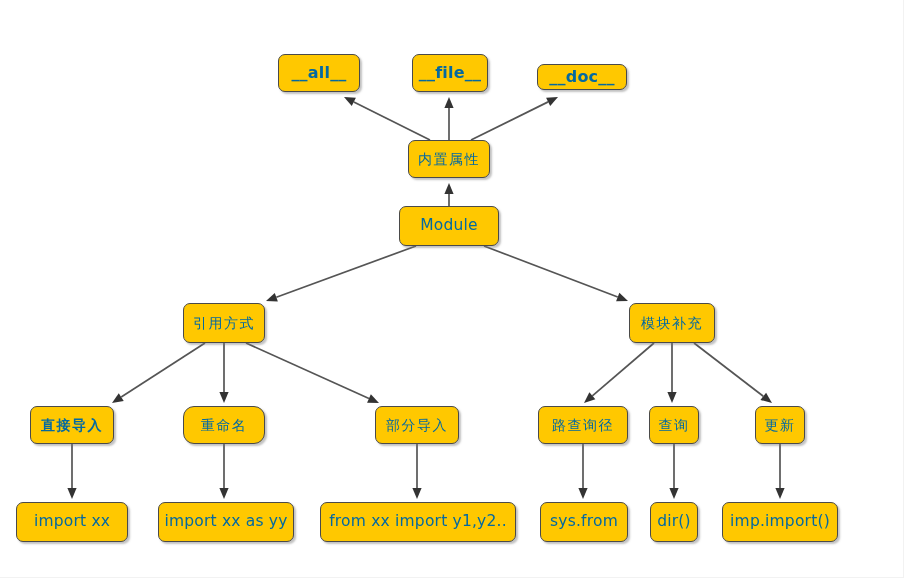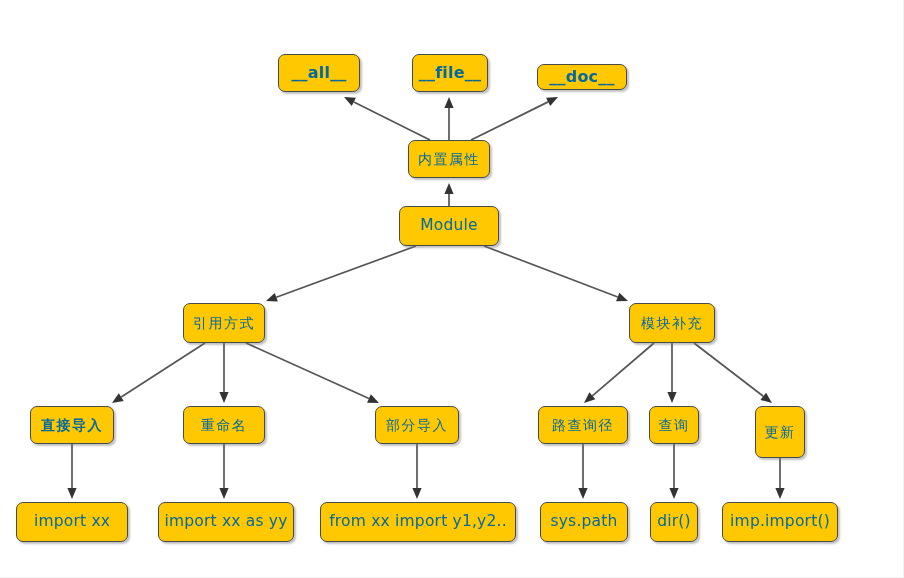--- a/index.html
+++ b/index.html
@@ -158,27 +158,27 @@
     </svg>
   <div id="node-layer">
       <div class="node dunder" style="left: 278px; top: 54px; width: 82px; height: 38px;">__all__</div>
       <div class="node dunder" style="left: 412px; top: 54px; width: 76px; height: 38px;">__file__</div>
       <div class="node dunder" style="left: 537px; top: 64px; width: 90px; height: 26px;">__doc__</div>
       <div class="node cjk" style="left: 408px; top: 140px; width: 82px; height: 38px;">内置属性</div>
       <div class="node code" style="left: 399px; top: 206px; width: 100px; height: 40px;">Module</div>
       <div class="node cjk" style="left: 183px; top: 303px; width: 82px; height: 40px;">引用方式</div>
       <div class="node cjk" style="left: 629px; top: 303px; width: 86px; height: 40px;">模块补充</div>
       <div class="node cjk" style="left: 30px; top: 406px; width: 84px; height: 38px; font-weight: bold;">直接导入</div>
-      <div class="node cjk" style="left: 183px; top: 406px; width: 82px; height: 38px;">重命名</div>
+      <div class="node cjk" style="left: 183px; top: 406px; width: 82px; height: 38px; border-radius: 11px;">重命名</div>
       <div class="node cjk" style="left: 375px; top: 406px; width: 84px; height: 38px;">部分导入</div>
       <div class="node cjk" style="left: 538px; top: 406px; width: 90px; height: 38px;">路查询径</div>
       <div class="node cjk" style="left: 649px; top: 406px; width: 50px; height: 38px;">查询</div>
-      <div class="node cjk" style="left: 755px; top: 406px; width: 50px; height: 52px;">更新</div>
+      <div class="node cjk" style="left: 755px; top: 406px; width: 50px; height: 38px;">更新</div>
       <div class="node code" style="left: 16px; top: 502px; width: 112px; height: 40px;">import xx</div>
       <div class="node code" style="left: 158px; top: 502px; width: 136px; height: 40px;">import xx as yy</div>
       <div class="node code" style="left: 320px; top: 502px; width: 196px; height: 40px;">from xx import y1,y2..</div>
-      <div class="node code" style="left: 540px; top: 502px; width: 88px; height: 40px;">sys.path</div>
+      <div class="node code" style="left: 540px; top: 502px; width: 88px; height: 40px;">sys.from</div>
       <div class="node code" style="left: 650px; top: 502px; width: 48px; height: 40px;">dir()</div>
       <div class="node code" style="left: 722px; top: 502px; width: 116px; height: 40px;">imp.import()</div>
     </div>
   <div class="frame-edge" id="frame-right"></div>
   <div class="frame-edge" id="frame-bottom"></div>
 </div>
 
 </body></html>

